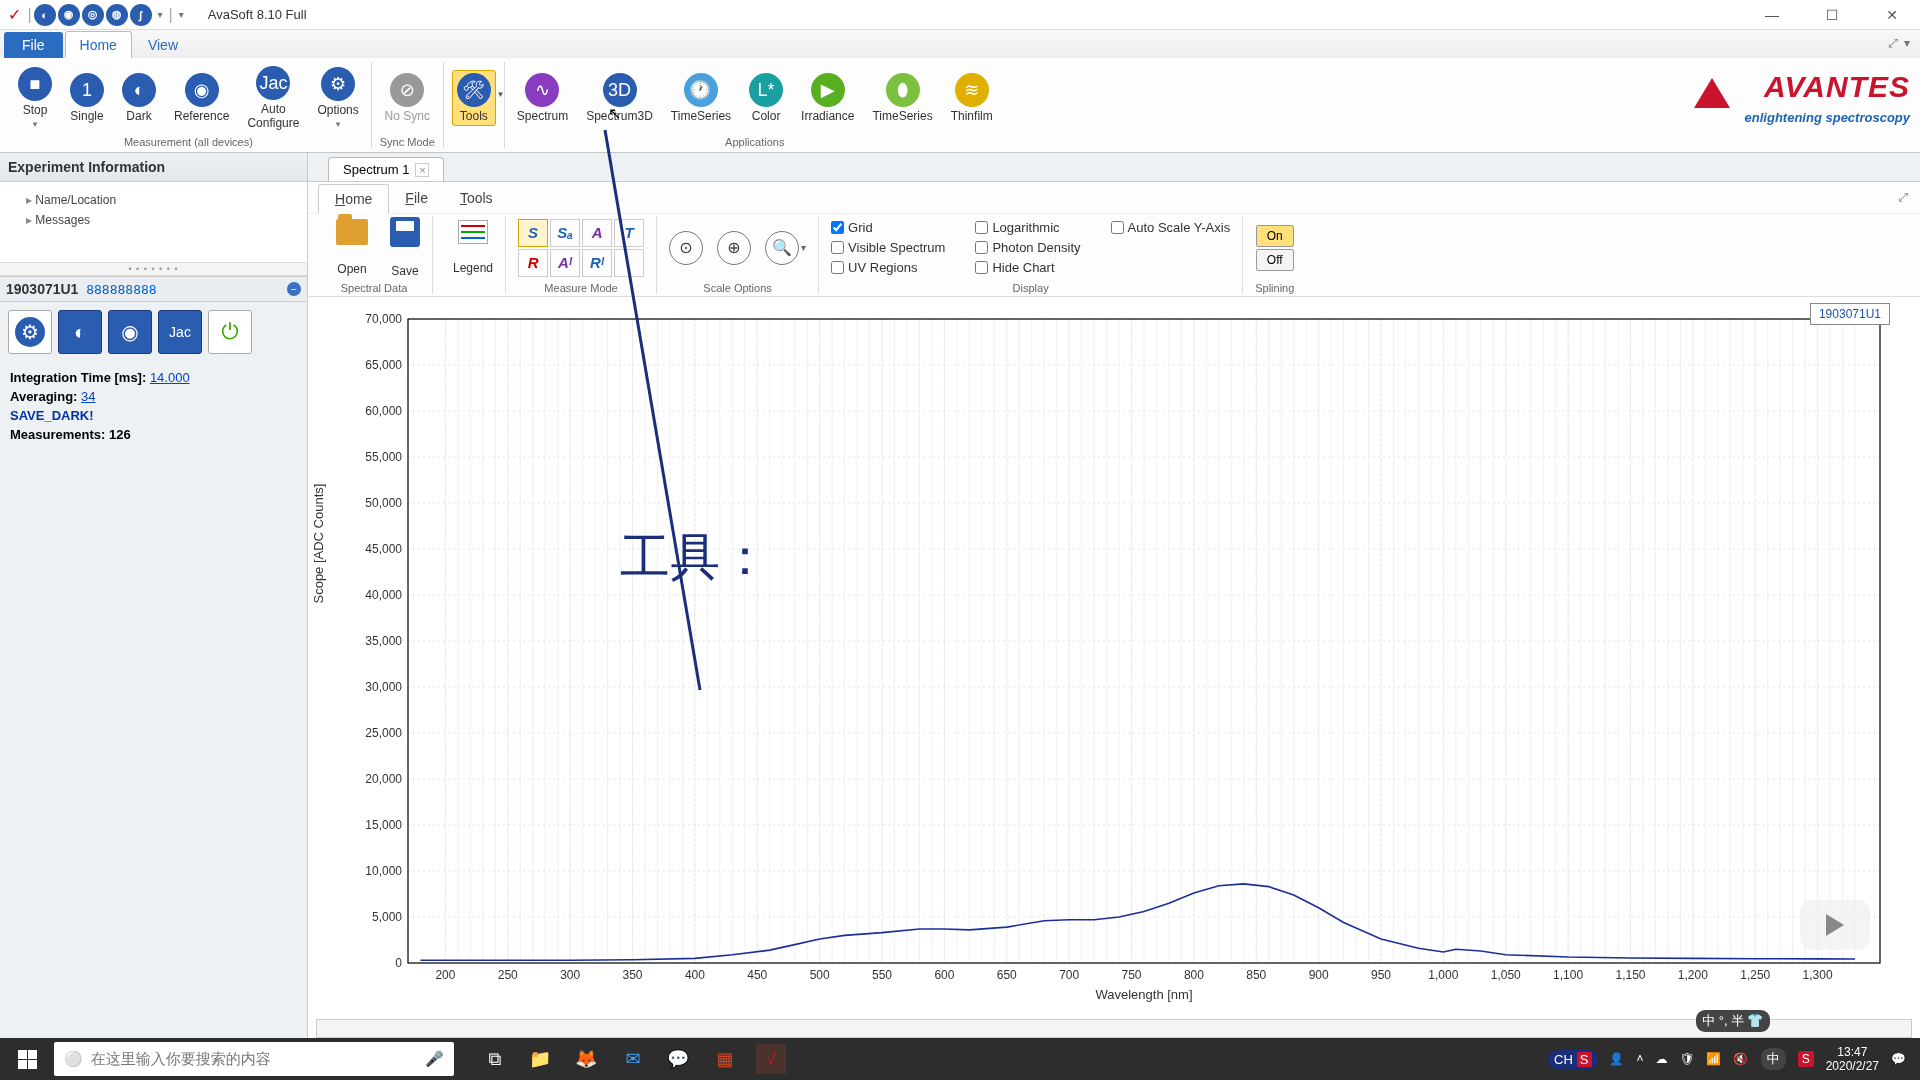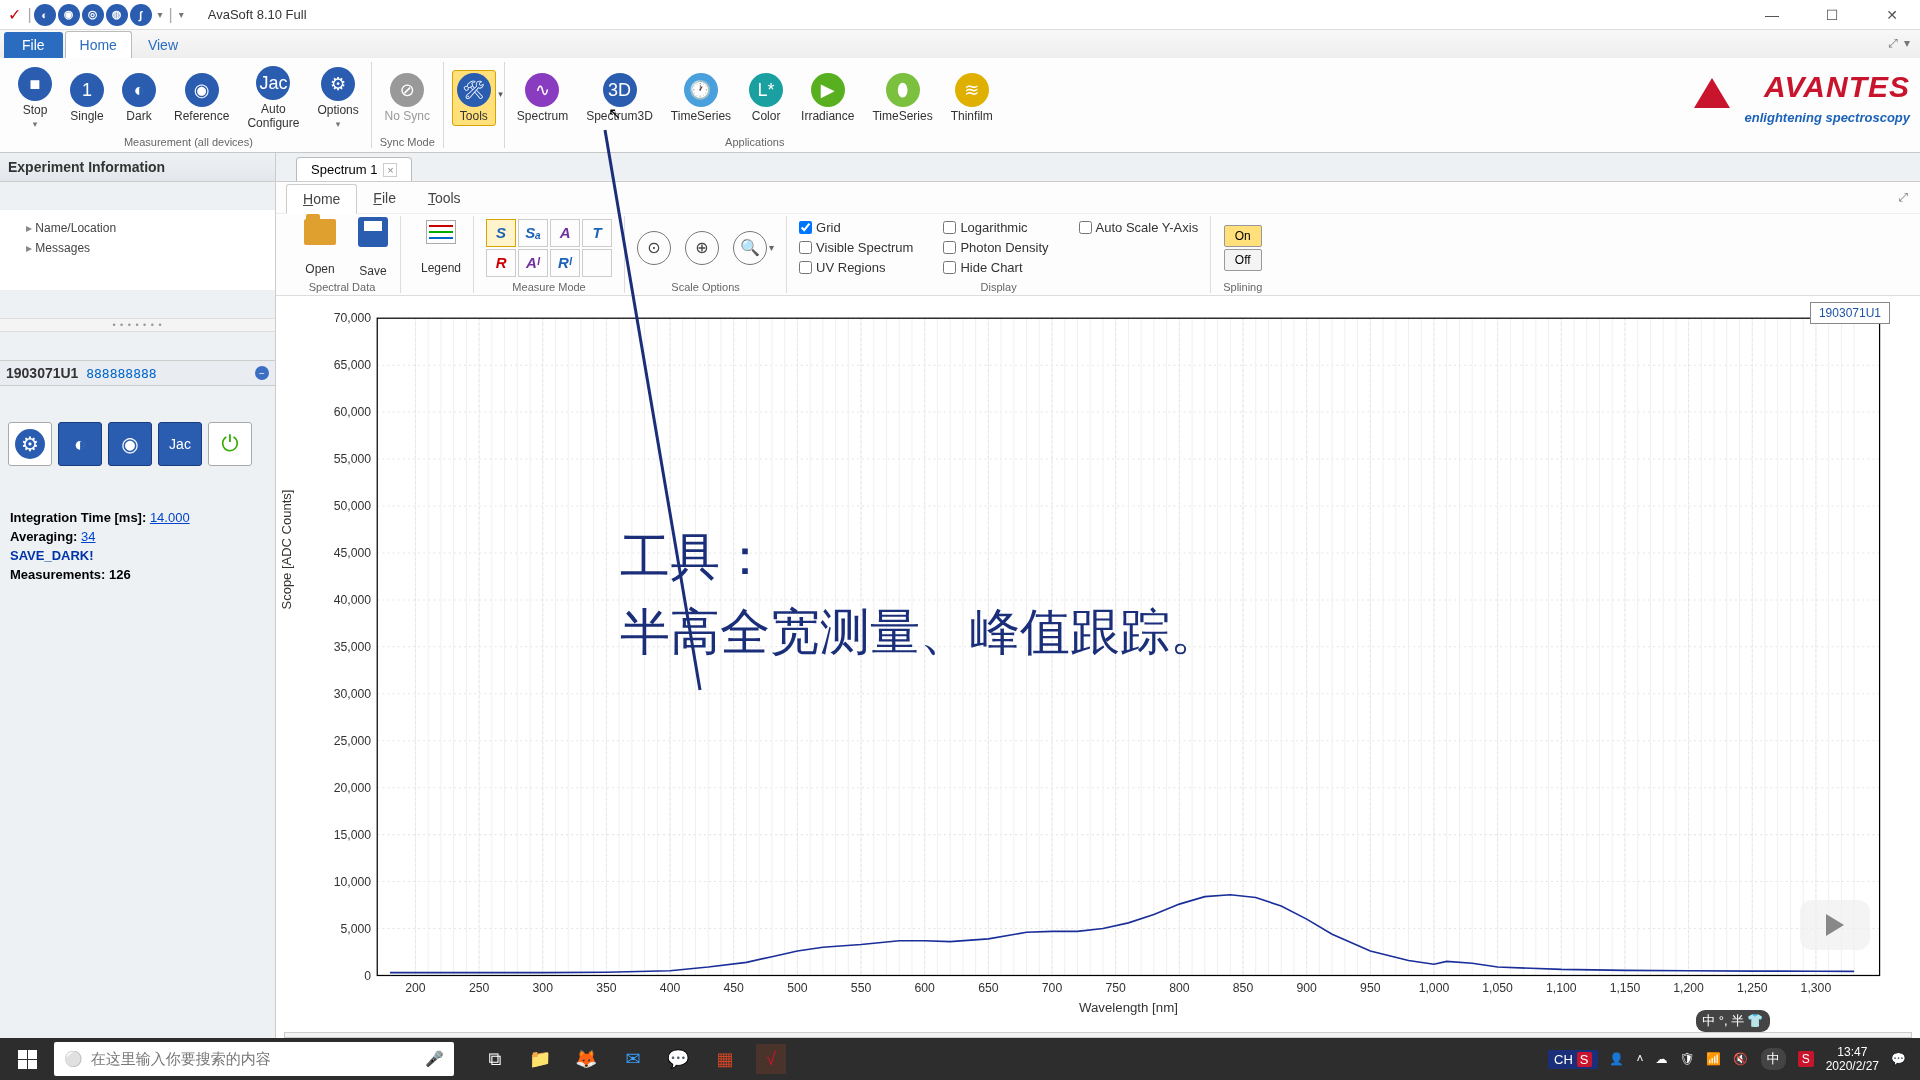--- a/index.html
+++ b/index.html
@@ -36,21 +36,21 @@
 .ico.yellow { background: #e0b000; }
 .ico.gray { background: #999; }
 .ico.ltblue { background: #4aa0dc; }
 .group-label { font-size: 11px; color: #666; padding-top: 2px; }
 .logo { position: absolute; right: 10px; top: 12px; font-size: 30px; font-weight: 800; color: #c8152d; font-style: italic; letter-spacing: 1px; }
 .logo-sub { position: absolute; right: 10px; top: 52px; font-size: 13px; color: #1c63b7; font-style: italic; font-weight: bold; }
 .logo-tri { position:absolute; right: 190px; top:20px; width:0;height:0;border-left:18px solid transparent;border-right:18px solid transparent;border-bottom:30px solid #c8152d;}
 
 
 .main { display: flex; height: calc(100% - 30px - 28px - 95px - 42px); }
-.sidebar { width: 276px; background: #eef1f4; border-right: 1px solid #ccc; display: flex; flex-direction: column; font-size: 12px; gap: 28px; }
+.sidebar { width: 308px; background: #eef1f4; border-right: 1px solid #ccc; display: flex; flex-direction: column; font-size: 12px; }
 .panel-hdr { background: linear-gradient(#eef1f4,#e3e7eb); padding: 6px 8px; font-weight: bold; color: #333; border-bottom: 1px solid #ccc; font-size: 14px; }
 .panel-body { background: #fff; padding: 8px 10px; flex: 0 0 auto; }
 .tree-item { padding: 3px 0 3px 16px; color: #444; }
 .tree-item::before { content: "▸ "; color: #888; }
 .device-hdr { display:flex; justify-content:space-between; align-items:center; padding:4px 6px; background:#e9edf1; border-top:1px solid #ccc;border-bottom:1px solid #ccc; font-size:14px;}
 .device-hdr .collapse { width:14px;height:14px;border-radius:50%;background:#3c6ec4;color:#fff;font-size:10px;display:flex;align-items:center;justify-content:center;}
 .device-id { color:#333; font-weight:bold; }
 .device-mac { color:#0066cc; font-family:monospace; font-size:13px;}
 .btn-row { display:flex; gap:6px; padding:8px; }
 .sq-btn { width:44px;height:44px; background:#2a5db0; border:1px solid #1a3d80; border-radius:3px; display:flex;align-items:center;justify-content:center; color:#fff; font-size:20px;}
@@ -118,21 +118,21 @@
 .taskbar { position:absolute; bottom:0; left:0; right:0; height:42px; background:#2d2d2d; display:flex; align-items:center; padding:0 6px; gap:6px;}
 .start-btn{width:42px;height:36px;display:flex;align-items:center;justify-content:center;}
 .win-logo{display:grid;grid-template-columns:9px 9px;grid-template-rows:9px 9px;gap:1px;}
 .win-logo div{background:#fff;}
 .search-box{flex:0 0 400px;height:34px;background:#fff;border-radius:2px;display:flex;align-items:center;padding:0 10px;gap:8px;color:#777;font-size:15px;}
 .search-box .mic{margin-left:auto;color:#555;}
 .task-icons{display:flex;gap:16px;padding-left:20px;}
 .task-ico{width:30px;height:30px;display:flex;align-items:center;justify-content:center;font-size:18px;color:#fff;}
 .tray{margin-left:auto;display:flex;align-items:center;gap:12px;color:#fff;font-size:12px;padding-right:8px;}
 .tray-time{text-align:center;line-height:1.2;font-size:12px;}
-.ime-badge{background:#1a2e7a;color:#fff;padding:2px 6px;border-radius:1px;font-size:13px;display:flex;gap:4px;align-items:center;}
+.ime-badge{background:#1a2e7a;color:#fff;padding:2px 6px;border-radius:9px;font-size:13px;display:flex;gap:4px;align-items:center;}
 .ime-badge2{background:#444;color:#fff;padding:2px 6px;border-radius:9px;font-size:13px;}
 
 .play-bubble{position:absolute;right:50px;bottom:130px;width:70px;height:50px;background:rgba(240,240,240,0.7);border-radius:12px;display:flex;align-items:center;justify-content:center;}
 .play-bubble::after{content:"";width:0;height:0;border-left:18px solid #888;border-top:11px solid transparent;border-bottom:11px solid transparent;}
 </style>
 </head>
 <body>
 
 <div class="titlebar">
   <div class="qat">
@@ -610,21 +610,20 @@
 </div>
 
 <div style="position:absolute;left:608px;top:104px;font-size:16px;color:#000;pointer-events:none;">↖</div>
 
 <svg style="position:absolute;left:0;top:0;pointer-events:none;" width="1920" height="900">
   <line x1="605" y1="130" x2="700" y2="690" stroke="#1a2e7a" stroke-width="3"></line>
 </svg>
 
 <div class="annotation">
   <div>工具：</div>
-  <div>半高全宽测量、峰值跟踪。</div>
 </div>
 
 <div class="play-bubble"></div>
 
 <div class="taskbar">
   <div class="start-btn">
       <div class="win-logo">
         <div></div>
         <div></div>
         <div></div>

